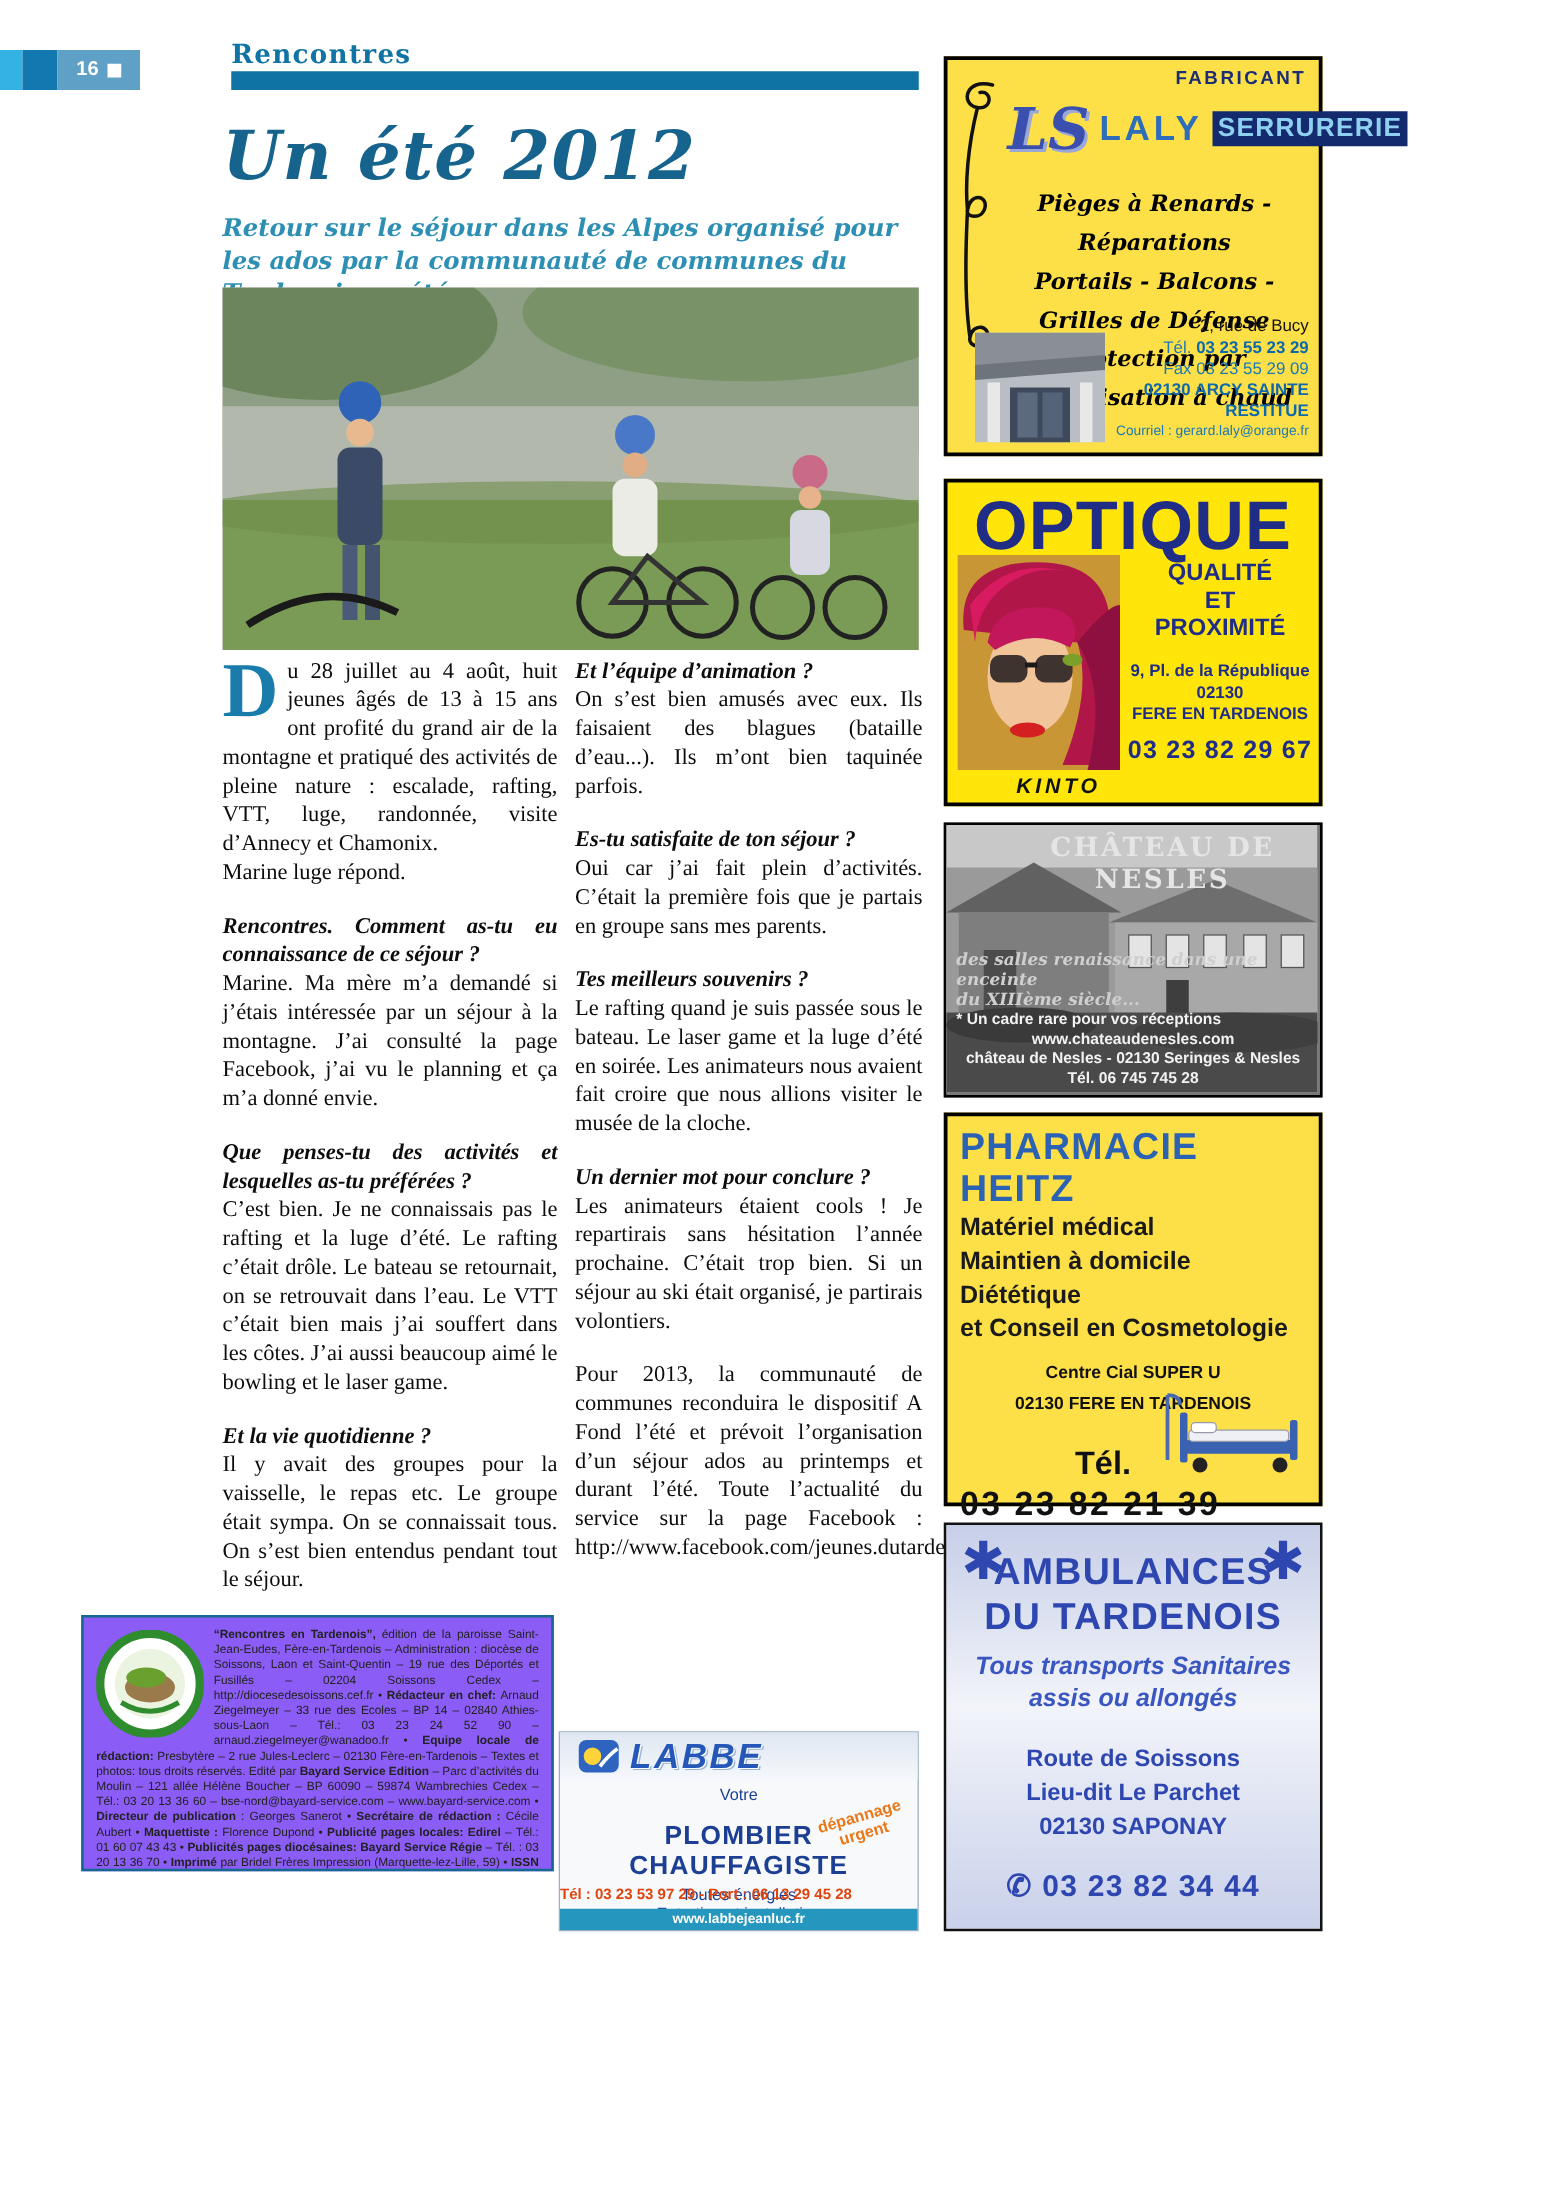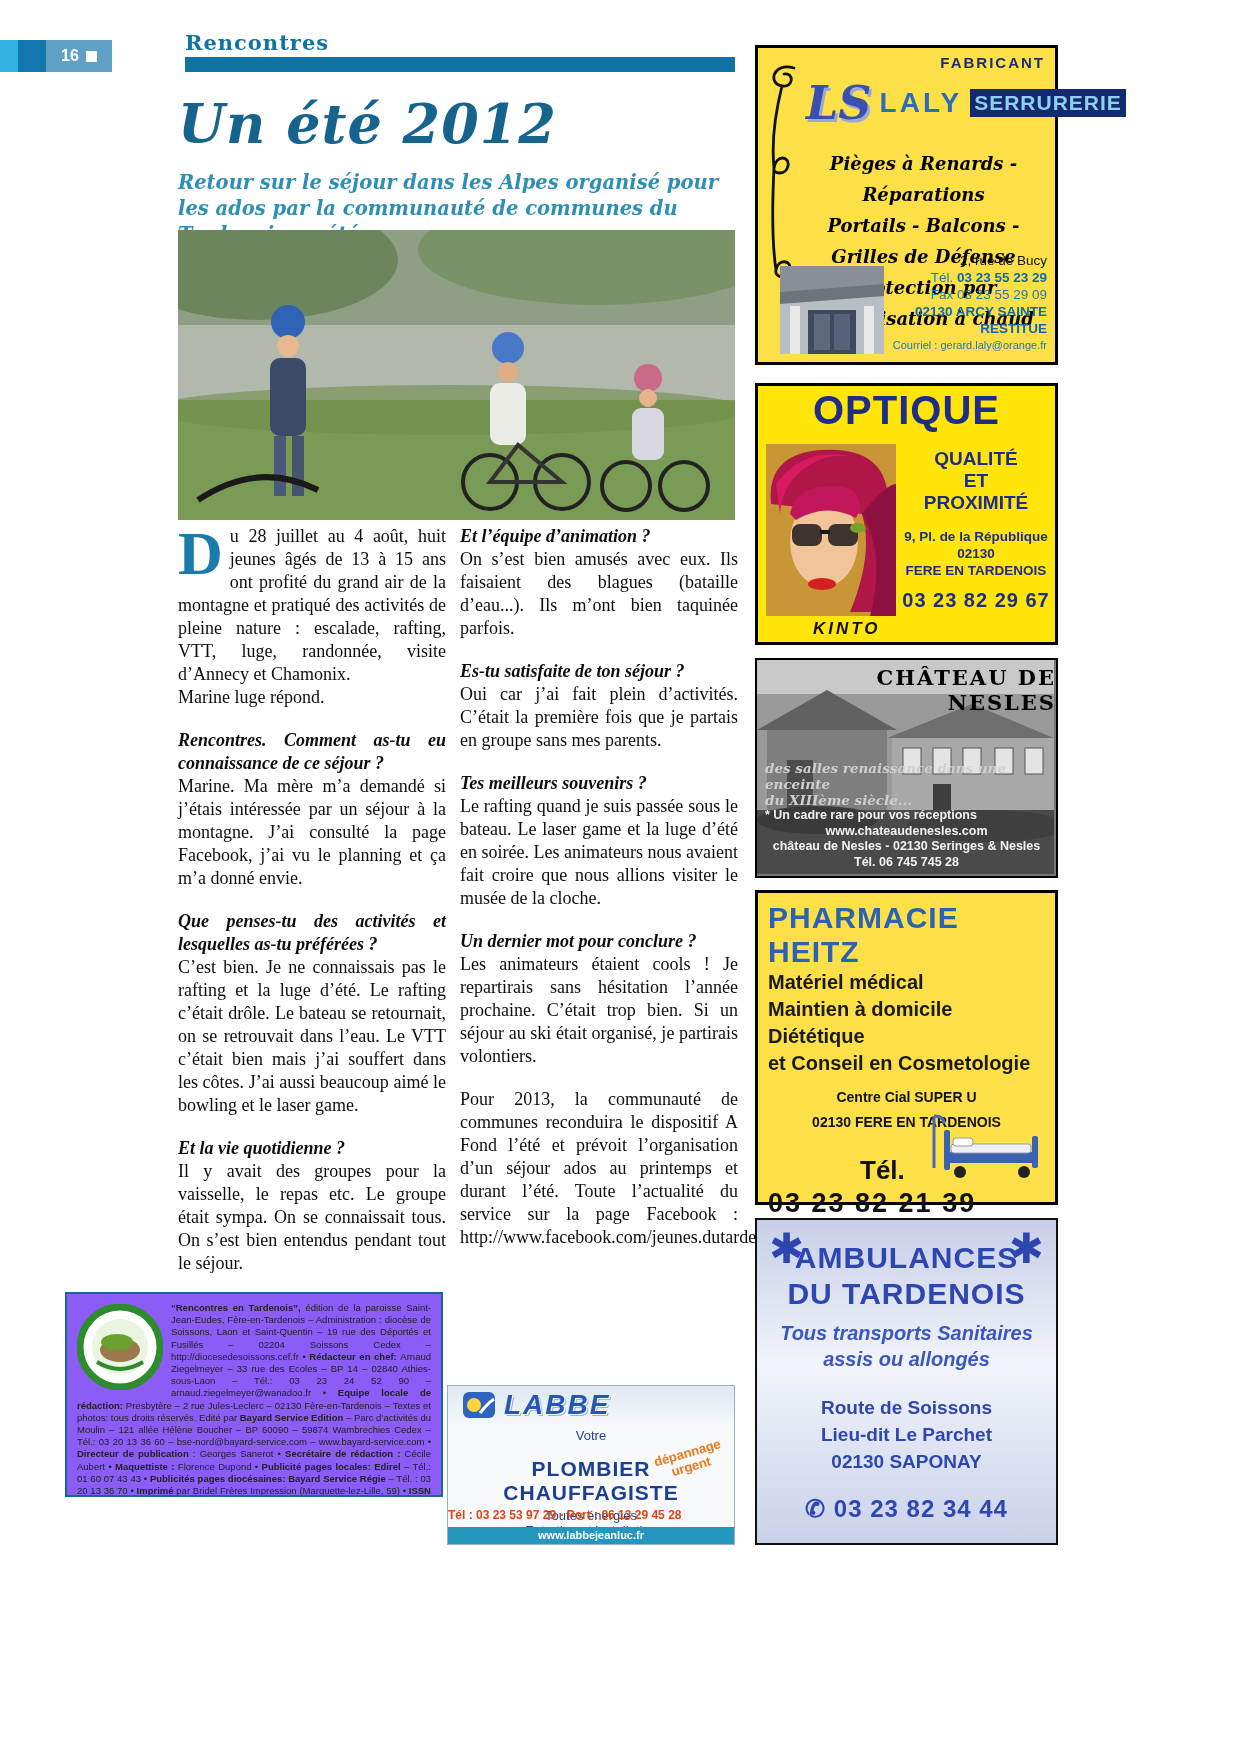--- a/index.html
+++ b/index.html
@@ -57,33 +57,33 @@
   .laly-script{position:absolute;left:40px;right:6px;top:100px;text-align:center;
                font:italic 600 18px "DejaVu Serif",serif;color:#000;line-height:31px;}
   .laly-bottom{position:absolute;left:22px;right:8px;bottom:8px;display:flex;justify-content:space-between;align-items:flex-end;}
   .laly-contact{text-align:right;font-size:13.5px;line-height:17px;color:#1d79b4;}
   .laly-contact .black{color:#111;}
   .laly-contact .bold{font-weight:800;color:#0e68ac;}
   .laly-contact .small{font-size:11px;}
 
   
   .ad-optique{top:383px;height:262px;border:3px solid #000;background:#ffe50a;}
-  .opt-title{text-align:center;font-weight:900;font-size:40px;color:#1f2d87;letter-spacing:1px;margin-top:2px;}
+  .opt-title{text-align:center;font-weight:900;font-size:55px;color:#1f2d87;letter-spacing:1px;margin-top:2px;}
   .opt-woman{position:absolute;left:8px;top:58px;}
   .opt-right{position:absolute;left:142px;top:62px;width:152px;text-align:center;color:#1f2d87;}
   .opt-q{font-weight:800;font-size:19px;line-height:22px;}
   .opt-addr{font-weight:700;font-size:13.5px;line-height:17px;margin-top:14px;}
   .opt-tel{font-weight:800;font-size:20px;margin-top:10px;letter-spacing:1px;}
   .opt-brand{position:absolute;left:55px;bottom:3px;font:italic 900 17px "Liberation Sans",sans-serif;
              color:#111;letter-spacing:3px;}
 
   
   .ad-chateau{top:658px;height:220px;border:2px solid #000;background:#777;}
-  .cht-title{position:absolute;top:5px;left:0;right:0;text-align:right;font:bold 21px "DejaVu Serif",serif;
-             color:#000000;letter-spacing:2px;margin-left:47px;}
+  .cht-title{position:absolute;top:5px;left:0;right:0;text-align:center;font:bold 21px "DejaVu Serif",serif;
+             color:#e5e5e5;letter-spacing:2px;margin-left:47px;}
   .cht-overlay{position:absolute;left:8px;right:8px;bottom:6px;text-align:center;}
   .cht-it{font:italic 600 13.5px "DejaVu Serif",serif;color:#cfcfcf;line-height:16px;text-align:left;}
   .cht-line{color:#f2f2f2;font-weight:700;font-size:12.5px;line-height:15.5px;text-align:left;}
   .cht-c{text-align:center;}
 
   
   .ad-pharma{top:890px;height:315px;border:3px solid #000;padding:8px 10px;}
   .ph-title{font-weight:800;font-size:30px;color:#2b62b4;letter-spacing:1px;}
   .ph-line{font-weight:700;font-size:20px;line-height:27px;color:#1a1a1a;}
   .ph-center{text-align:center;font-weight:700;font-size:14px;line-height:25px;margin-top:8px;color:#111;}

